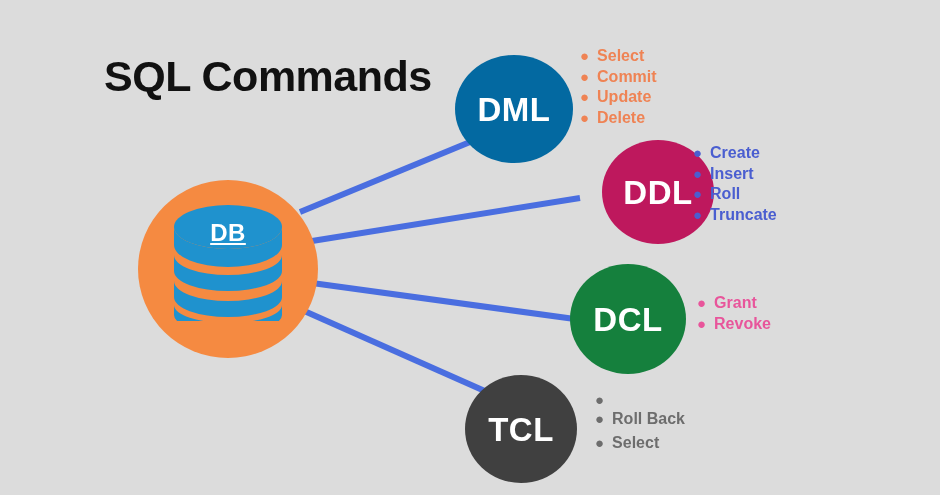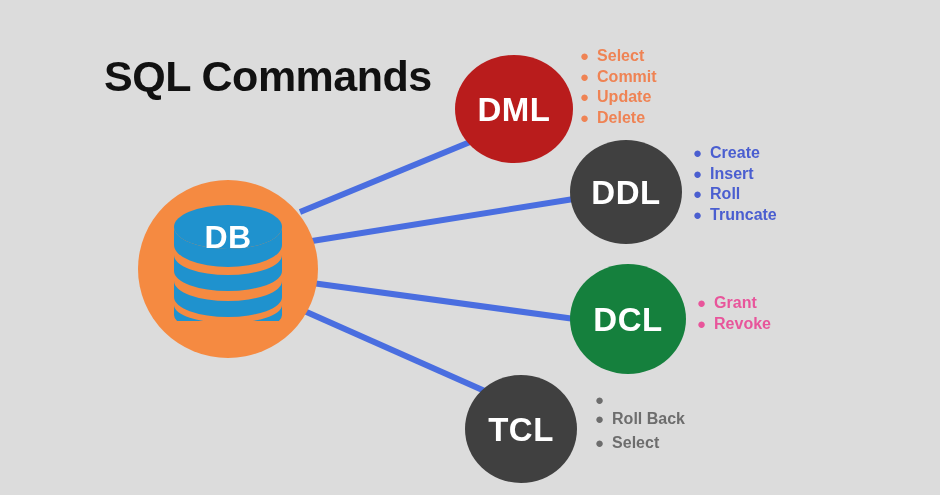--- a/index.html
+++ b/index.html
@@ -52,28 +52,28 @@
     top: 180px;
     width: 180px;
     height: 178px;
     background: #f58a41;
   }
   #node-dml {
     left: 455px;
     top: 55px;
     width: 118px;
     height: 108px;
-    background: #b91c1c;
+    background: #0369a1;
   }
   #node-ddl {
-    left: 570px;
+    left: 602px;
     top: 140px;
     width: 112px;
     height: 104px;
-    background: #404040;
+    background: #be185d;
   }
   #node-dcl {
     left: 570px;
     top: 264px;
     width: 116px;
     height: 110px;
     background: #15803d;
   }
   #node-tcl {
     left: 465px;
@@ -89,23 +89,24 @@
     width: 108px;
     height: 116px;
   }
   .db-text {
     position: absolute;
     left: 0;
     right: 0;
     top: 14px;
     text-align: center;
     color: #ffffff;
-    font-size: 32px;
+    font-size: 24px;
     font-weight: bold;
     letter-spacing: 0.5px;
+    text-decoration: underline;
   }
   .cmd-list {
     position: absolute;
     list-style: none;
     margin: 0;
     padding: 0;
     font-weight: bold;
   }
   .cmd-list li {
     display: flex;

